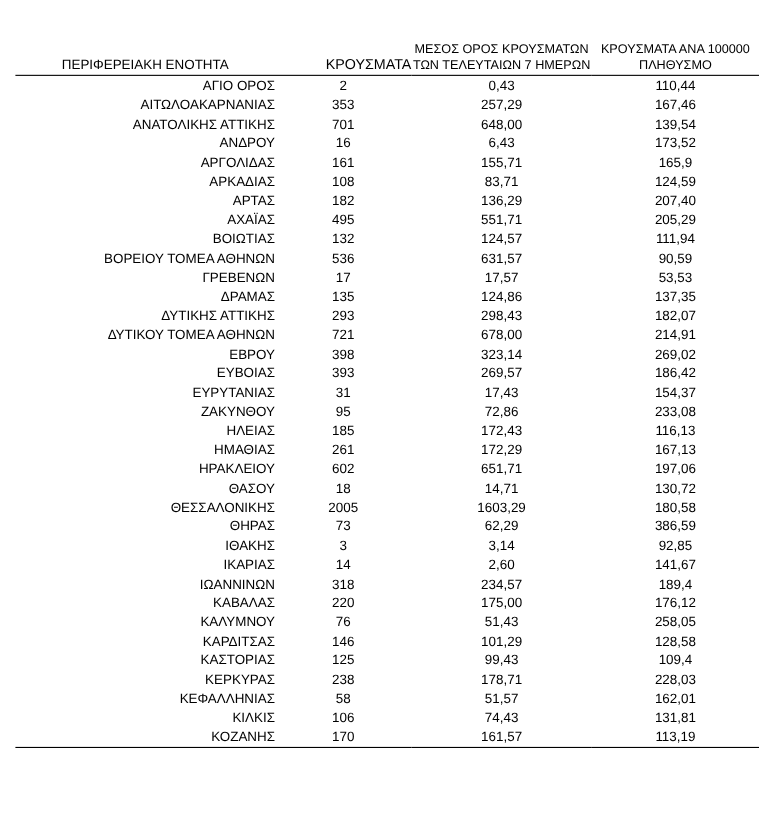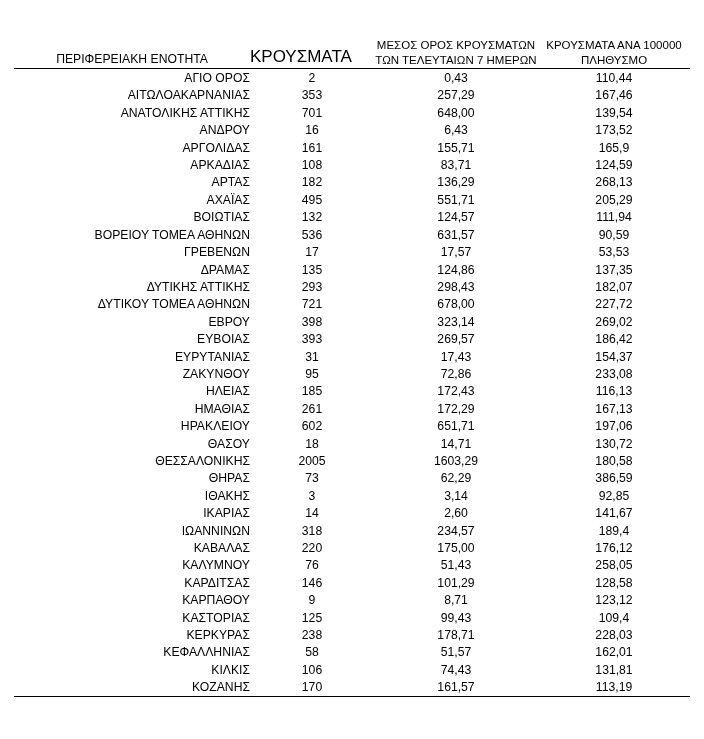--- a/index.html
+++ b/index.html
@@ -38,22 +38,22 @@
     padding: 0 0 1px 0;
     border-bottom: 1.4px solid #000000;
     line-height: 1.28;
     text-align: center;
   }
   thead th.region-head {
     text-align: center;
     font-size: 12.2px;
   }
   thead th.cases-head {
-    text-align: left;
-    font-size: 17px;
+    text-align: right;
+    font-size: 13px;
   }
   thead th .hdr-line {
     display: block;
     white-space: nowrap;
   }
   tbody td {
     font-size: 12.2px;
     padding: 0.6px 0;
     line-height: 1.33;
     text-align: center;
@@ -133,21 +133,21 @@
         <tr>
           <td class="region">ΑΡΚΑΔΙΑΣ</td>
           <td>108</td>
           <td>83,71</td>
           <td>124,59</td>
         </tr>
         <tr>
           <td class="region">ΑΡΤΑΣ</td>
           <td>182</td>
           <td>136,29</td>
-          <td>268,13</td>
+          <td>207,40</td>
         </tr>
         <tr>
           <td class="region">ΑΧΑΪΑΣ</td>
           <td>495</td>
           <td>551,71</td>
           <td>205,29</td>
         </tr>
         <tr>
           <td class="region">ΒΟΙΩΤΙΑΣ</td>
           <td>132</td>
@@ -175,21 +175,21 @@
         <tr>
           <td class="region">ΔΥΤΙΚΗΣ ΑΤΤΙΚΗΣ</td>
           <td>293</td>
           <td>298,43</td>
           <td>182,07</td>
         </tr>
         <tr>
           <td class="region">ΔΥΤΙΚΟΥ ΤΟΜΕΑ ΑΘΗΝΩΝ</td>
           <td>721</td>
           <td>678,00</td>
-          <td>227,72</td>
+          <td>214,91</td>
         </tr>
         <tr>
           <td class="region">ΕΒΡΟΥ</td>
           <td>398</td>
           <td>323,14</td>
           <td>269,02</td>
         </tr>
         <tr>
           <td class="region">ΕΥΒΟΙΑΣ</td>
           <td>393</td>
@@ -272,26 +272,20 @@
           <td class="region">ΚΑΛΥΜΝΟΥ</td>
           <td>76</td>
           <td>51,43</td>
           <td>258,05</td>
         </tr>
         <tr>
           <td class="region">ΚΑΡΔΙΤΣΑΣ</td>
           <td>146</td>
           <td>101,29</td>
           <td>128,58</td>
-        </tr>
-        <tr>
-          <td class="region">ΚΑΡΠΑΘΟΥ</td>
-          <td>9</td>
-          <td>8,71</td>
-          <td>123,12</td>
         </tr>
         <tr>
           <td class="region">ΚΑΣΤΟΡΙΑΣ</td>
           <td>125</td>
           <td>99,43</td>
           <td>109,4</td>
         </tr>
         <tr>
           <td class="region">ΚΕΡΚΥΡΑΣ</td>
           <td>238</td>

